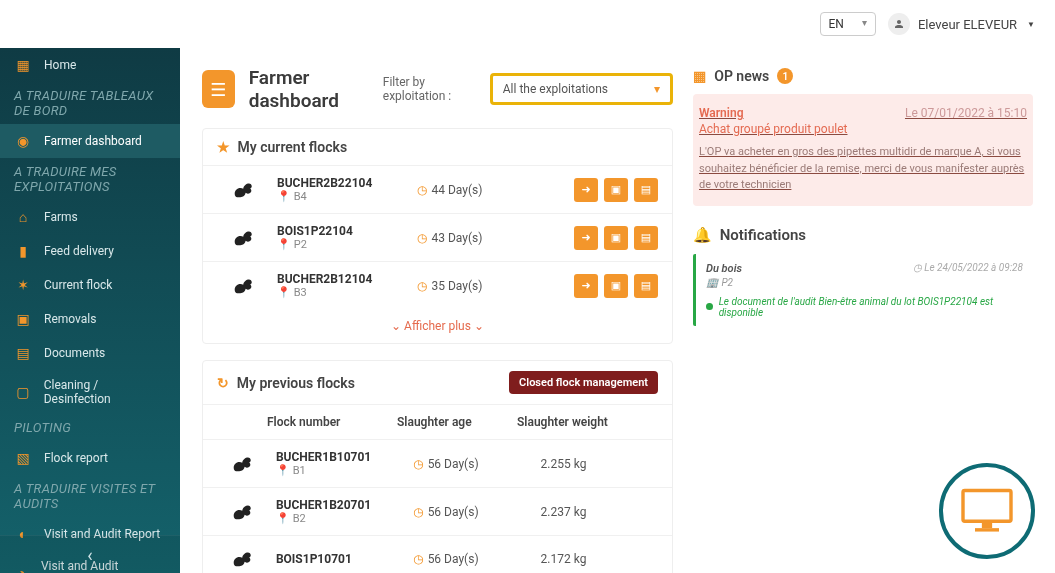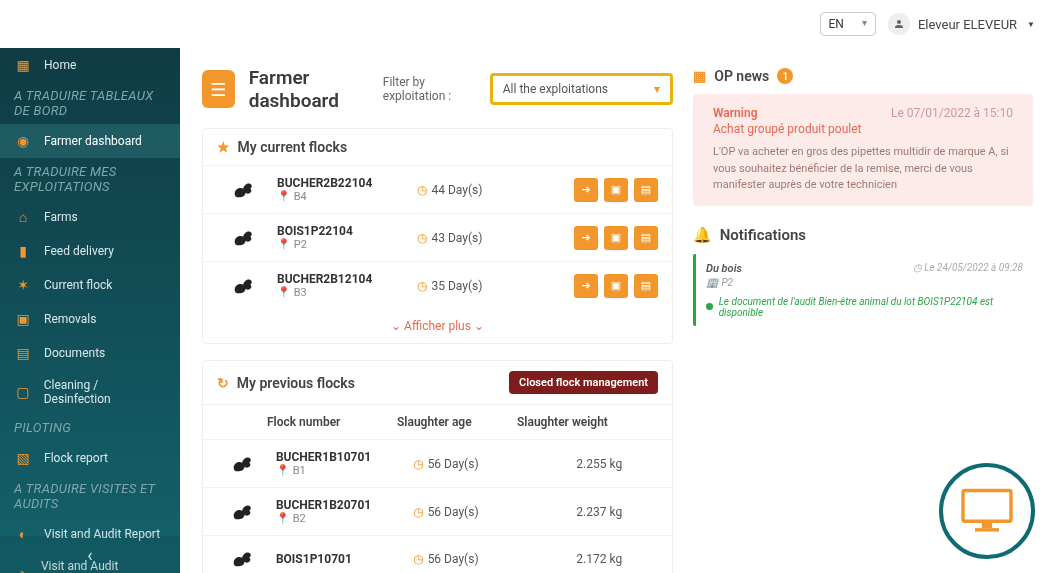--- a/index.html
+++ b/index.html
@@ -40,37 +40,37 @@
   .btn-orange { background: #7f1d1d; color: #fff; border-radius: 4px; padding: 5px 10px; font-size: 11px; cursor: pointer; }
   
   .flock-row { display: flex; align-items: center; padding: 10px 14px; border-top: 1px solid #f0f0f0; gap: 10px; }
   .flock-icon { width: 50px; display: flex; justify-content: center; }
   .flock-icon svg { width: 26px; height: 26px; fill: #222; }
   .flock-name { width: 130px; }
   .flock-name .nm { font-weight: 700; font-size: 12px; color: #333; }
   .flock-name .sub { font-size: 11px; color: #888; display: flex; align-items: center; gap: 3px; }
   .flock-age { width: 120px; font-size: 12px; color: #555; display: flex; align-items: center; gap: 4px; }
   .flock-age .clk { color: #f3962b; }
-  .flock-weight { width: 120px; font-size: 12px; color: #555; text-align: center; }
+  .flock-weight { width: 120px; font-size: 12px; color: #555; }
   .flock-actions { margin-left: auto; display: flex; gap: 6px; }
   .act-btn { width: 24px; height: 24px; background: #f3962b; border-radius: 3px; display: flex; align-items: center; justify-content: center; color: #fff; font-size: 11px; cursor: pointer; }
   
   .show-more { text-align: center; padding: 10px; font-size: 12px; color: #e56b4e; cursor: pointer; }
   
   .tbl-head { display: flex; padding: 10px 14px; border-top: 1px solid #f0f0f0; font-size: 12px; font-weight: 600; color: #444; }
   .th-icon { width: 50px; }
   .th-name { width: 130px; }
   .th-age { width: 120px; }
   .th-weight { width: 120px; }
   
   
   .opnews-head { display: flex; align-items: center; gap: 8px; font-size: 14px; font-weight: 600; color: #444; padding: 2px 0 10px; }
   .opnews-head .ic { color: #f3962b; }
   .badge-count { background: #f3962b; color: #fff; border-radius: 50%; width: 16px; height: 16px; display: inline-flex; align-items: center; justify-content: center; font-size: 10px; }
-  .news-box { background: #fdebe9; border-radius: 4px; padding: 12px 20px; font-size: 11px; color: #8b4a40; margin-bottom: 14px; }
+  .news-box { background: #fdebe9; border-radius: 4px; padding: 12px 6px; font-size: 11px; color: #8b4a40; margin-bottom: 14px; text-decoration: underline; }
   .news-box .nh { display: flex; justify-content: space-between; align-items: flex-start; margin-bottom: 2px; }
   .news-box .warn { color: #e46a51; font-weight: 600; font-size: 12px; }
   .news-box .date { color: #c99; font-size: 12px; }
   .news-box .title { color: #e46a51; font-size: 12px; margin-bottom: 8px; }
   .news-box .body { color: #9b7b77; line-height: 1.5; }
   
   .notif-head { display: flex; align-items: center; gap: 8px; font-size: 15px; font-weight: 600; color: #444; padding: 6px 0 10px; }
   .notif-head .ic { color: #f3962b; }
   .notif-box { border-left: 3px solid #28a745; padding: 8px 10px; border-radius: 2px; background: #fff; font-style: italic; }
   .notif-box .nh { display: flex; justify-content: space-between; font-size: 11px; color: #555; }

